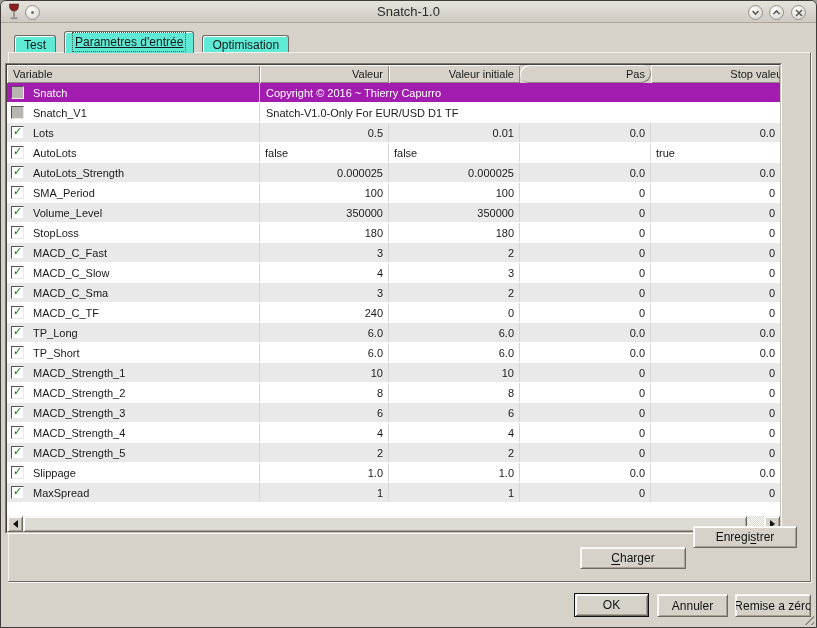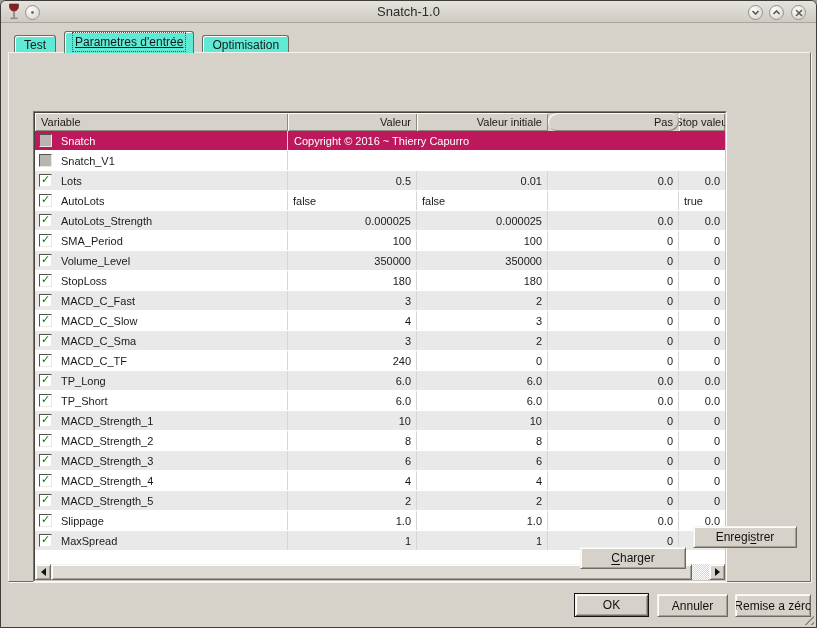--- a/index.html
+++ b/index.html
@@ -52,22 +52,22 @@
   .tab.active .tab-label{outline:1px dotted #55524c;outline-offset:2px;}
   
   .frame{
     position:absolute;left:7px;top:51px;width:803px;height:530px;
     border:1px solid;border-color:#f4f1eb #6e6a62 #6e6a62 #f4f1eb;
     box-shadow:1px 1px 0 #f8f6f2;
     z-index:1;
   }
   
   .table-outer{
-    position:absolute;left:32px;top:62px;width:694px;height:471px;z-index:2;
-    border:1px solid;border-color:#7b776f #fbfaf7 #fbfaf7 #7b776f;margin-top:48px;
+    position:absolute;left:4px;top:62px;width:777px;height:471px;z-index:2;
+    border:1px solid;border-color:#7b776f #fbfaf7 #fbfaf7 #7b776f;
   }
   .table-inner{
     width:100%;height:100%;
     border:1px solid;border-color:#45423d #c9c5bd #c9c5bd #45423d;
     background:#ffffff;
     display:flex;flex-direction:column;overflow:hidden;
   }
   .hrow{display:flex;height:18px;flex:none;background:#d6d2ca;font-size:11px;}
   .hcell{
     flex:none;display:flex;align-items:center;padding:0 6px;overflow:hidden;white-space:nowrap;
@@ -76,21 +76,21 @@
   .hcell.right{justify-content:flex-end;}
   .hcell.c0{width:253px;}
   .hcell.c1{width:129px;}
   .hcell.c2{width:131px;}
   .hcell.c3{width:131px;border-radius:9px;}
   .hcell.c4{width:auto;flex:1;}
   .hcell.clip .hdr-label{margin-right:-12px;}
   .tbody{flex:1;background:#fff;overflow:hidden;}
   .trow{display:flex;height:20px;border-bottom:1px solid #ffffff;font-size:11px;background:#fff;}
   .trow.alt{background:#e9e9e9;}
-  .trow.selected{background:#be185d;color:#ffffff;}
+  .trow.selected{background:#a21caf;color:#ffffff;}
   .cell{flex:none;height:100%;display:flex;align-items:center;overflow:hidden;white-space:nowrap;border-right:1px solid #d6d6d6;}
   .name-cell{width:253px;padding-left:4px;}
   .name-cell .param-label{margin-left:9px;}
   .vcell{padding:0 5px;}
   .vcell.w0{width:129px;}
   .vcell.w1{width:131px;}
   .vcell.w2{width:131px;}
   .vcell.w3{width:129px;border-right:none;flex:1;}
   .vcell.num{justify-content:flex-end;}
   .span-cell{flex:1;border-right:none;padding-left:6px;}
@@ -226,20 +226,21 @@
               <div class="checkbox"></div>
               <span class="param-label">Snatch</span>
             </div>
             <div class="cell span-cell">Copyright © 2016 ~ Thierry Capurro</div>
           </div>
           <div class="trow">
             <div class="cell name-cell">
               <div class="checkbox"></div>
               <span class="param-label">Snatch_V1</span>
             </div>
+            <div class="cell span-cell">Snatch-V1.0-Only For EUR/USD D1 TF</div>
           </div>
           <div class="trow alt">
             <div class="cell name-cell">
               <div class="checkbox checked">✓</div>
               <span class="param-label">Lots</span>
             </div>
             <div class="cell vcell w0 num">0.5</div>
             <div class="cell vcell w1 num">0.01</div>
             <div class="cell vcell w2 num">0.0</div>
             <div class="cell vcell w3 num">0.0</div>

